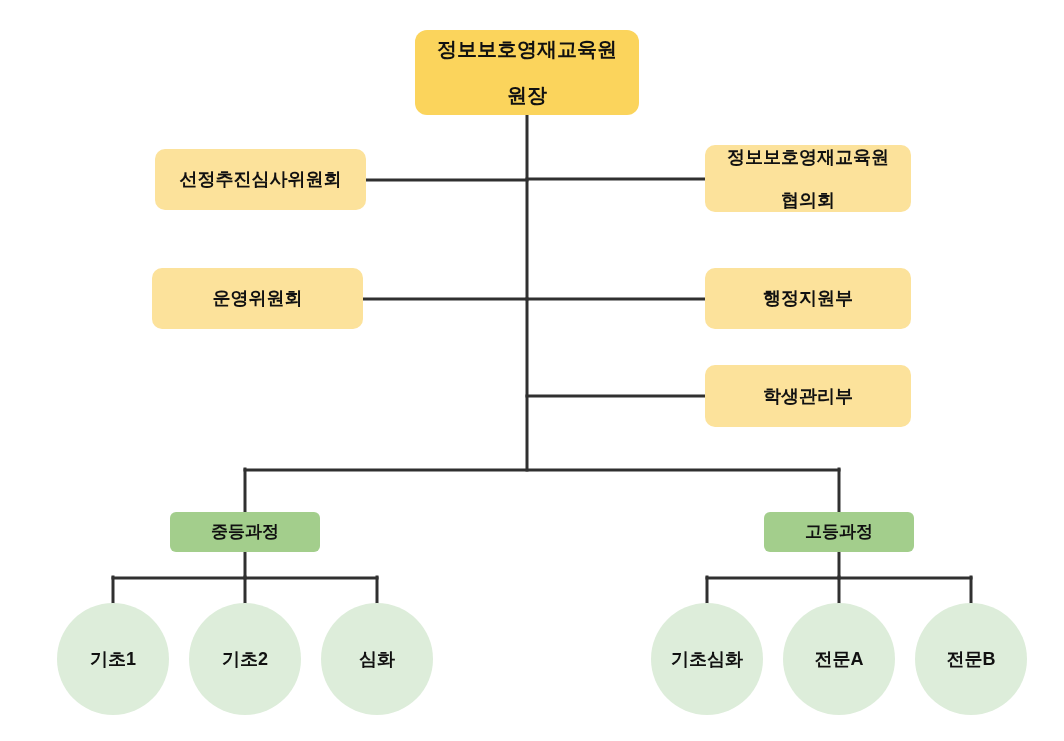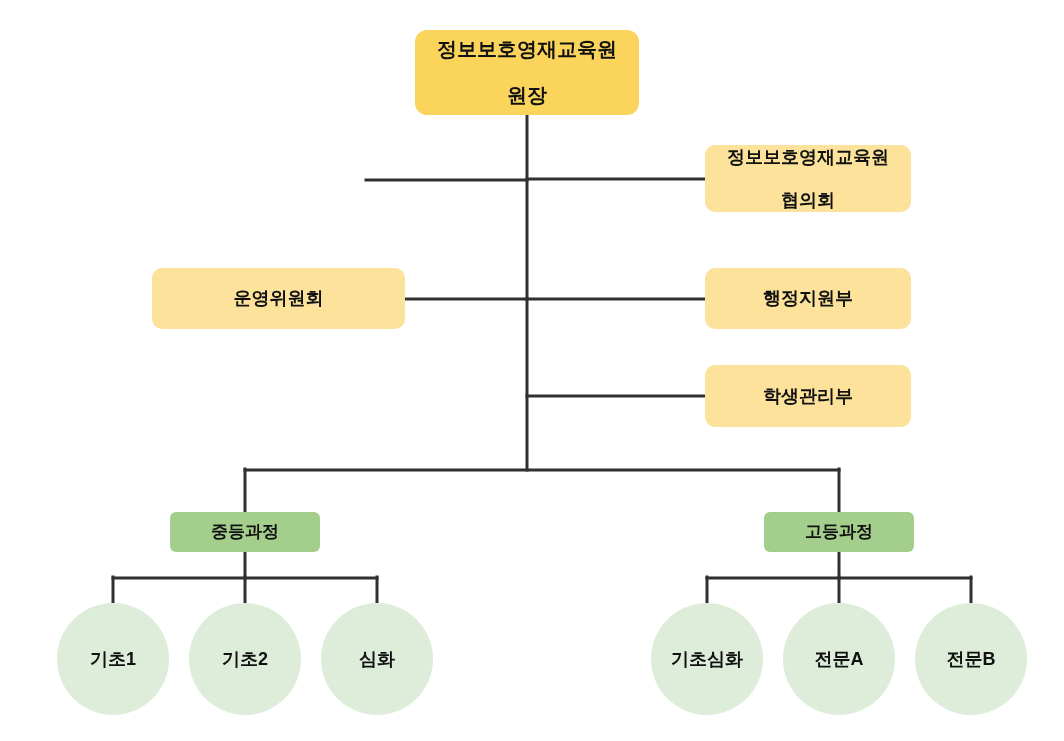--- a/index.html
+++ b/index.html
@@ -95,22 +95,25 @@
     <line x1="707" y1="577" x2="707" y2="606"></line>
     <line x1="839" y1="577" x2="839" y2="606"></line>
     <line x1="971" y1="577" x2="971" y2="606"></line>
   </svg>
 
   <div class="node root-box" style="left:415px; top:30px; width:224px; height:85px;">
     <span>정보보호영재교육원</span>
     <span>원장</span>
   </div>
 
+  <div class="node side-box" style="left:155px; top:149px; width:211px; height:61px;">
+    <span>선정추진심사위원회</span>
+  </div>
 
-  <div class="node side-box" style="left:152px; top:268px; width:253px; height:61px;">
+  <div class="node side-box" style="left:152px; top:268px; width:211px; height:61px;">
     <span>운영위원회</span>
   </div>
 
   <div class="node side-box" style="left:705px; top:145px; width:206px; height:67px;">
     <span>정보보호영재교육원</span>
     <span>협의회</span>
   </div>
 
   <div class="node side-box" style="left:705px; top:268px; width:206px; height:61px;">
     <span>행정지원부</span>

